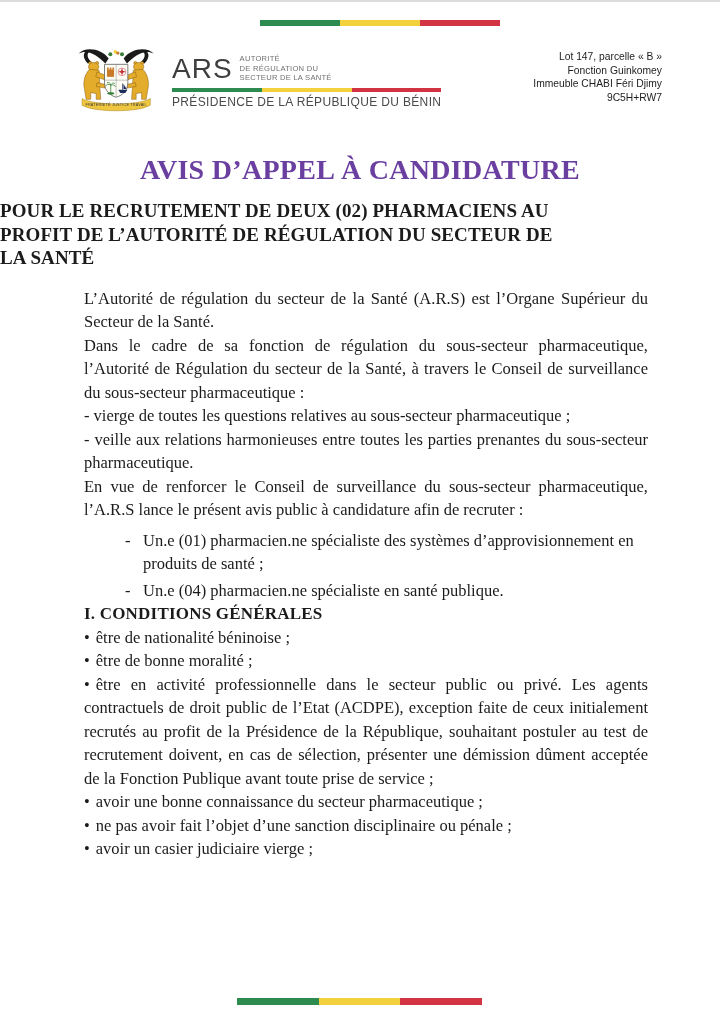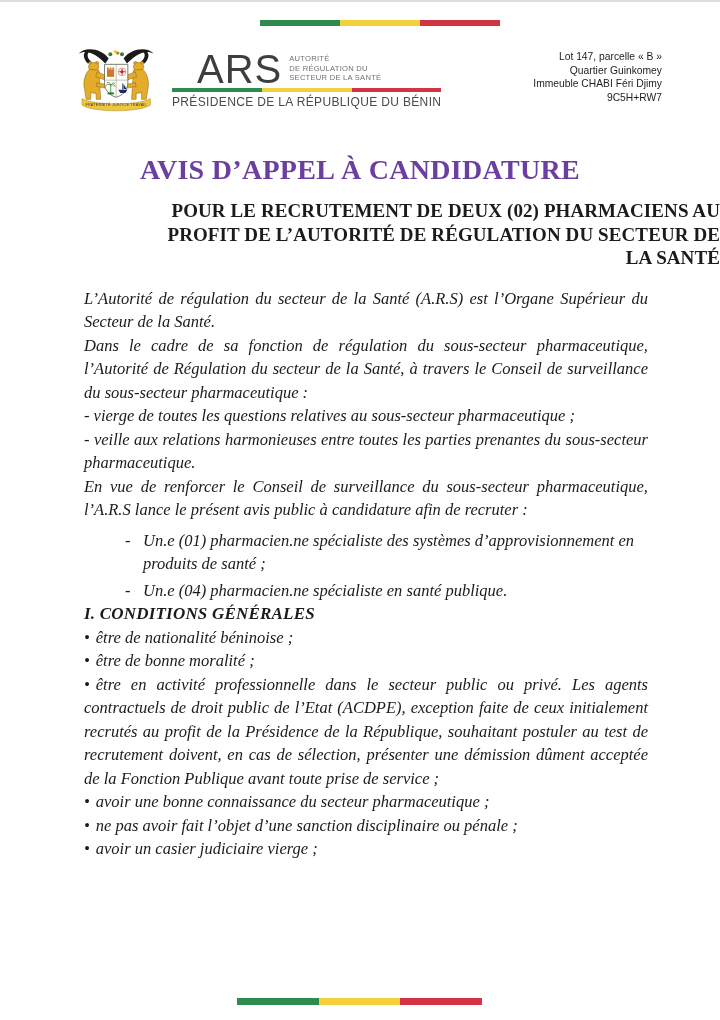--- a/index.html
+++ b/index.html
@@ -15,33 +15,33 @@
   .seg-green{background:#2E8B4F;}
   .seg-yellow{background:#F2D13D;}
   .seg-red{background:#D23444;}
   .stripe-top{width:240px;margin:18px 0 0 260px;}
   .stripe-bottom{position:absolute;left:237px;bottom:15px;width:245px;height:7px;}
   
   .header{display:flex;align-items:flex-start;margin-top:16px;padding:0 58px 0 72px;height:84px;}
   .coa{width:90px;height:78px;flex:0 0 auto;}
   .ars{margin-left:10px;margin-top:11px;flex:0 0 auto;}
   .ars-row{display:flex;align-items:flex-end;}
-  .ars-acronym{font-family:"Liberation Sans",sans-serif;font-size:40px;line-height:32px;color:#3e3e3e;letter-spacing:1px;font-weight:400;margin-left:25px;}
+  .ars-acronym{font-family:"Liberation Sans",sans-serif;font-size:28px;line-height:32px;color:#3e3e3e;letter-spacing:1px;font-weight:400;}
   .ars-sub{font-family:"Liberation Sans",sans-serif;font-size:7.6px;line-height:9.6px;color:#707070;letter-spacing:.25px;margin-left:7px;padding-bottom:2px;white-space:nowrap;}
   .ars-divider{display:flex;height:3.5px;margin-top:3px;}
   .ars-footer{font-family:"Liberation Sans",sans-serif;font-size:12px;color:#4a4a4a;letter-spacing:.35px;margin-top:3.5px;white-space:nowrap;}
   .spacer{flex:1;}
   .address{width:170px;flex:0 0 auto;margin-top:8px;text-align:right;
     font-family:"Liberation Sans",sans-serif;font-size:10.3px;line-height:13.5px;color:#1d1d1d;}
   
   .doc-title{text-align:center;color:#6B3FA0;font-size:28px;font-weight:bold;margin:28px 0 0;letter-spacing:.3px;}
-  .doc-subtitle{text-align:right;font-size:19px;font-weight:bold;line-height:23.5px;margin:13px auto 0;letter-spacing:.1px;}
+  .doc-subtitle{text-align:left;font-size:19px;font-weight:bold;line-height:23.5px;margin:13px auto 0;letter-spacing:.1px;}
   .doc-subtitle div{white-space:nowrap;}
   
-  .doc-body{margin:17px 72px 16px 84px;font-size:16.5px;line-height:23.5px;text-align:justify;font-style:italic;}
+  .doc-body{margin:17px 72px 16px 84px;font-size:16.5px;line-height:23.5px;text-align:justify;}
   .doc-body p{margin:0;}
   .mt-xs{margin-top:3px;}
   .mt-sm{margin-top:7px;}
   .mt-md{margin-top:14px;}
   .section-heading{font-size:17px;font-weight:bold;letter-spacing:.2px;margin-top:18px;text-align:left;}
   .recruit-list{margin-top:7px;}
   .recruit-item{position:relative;padding-left:59px;text-align:left;}
   .recruit-item .marker{position:absolute;left:41px;top:0;}
   .bullet-item{margin-top:9px;}
   .bullet-item .marker{margin-right:6px;}
@@ -130,21 +130,21 @@
         <span class="seg seg-yellow"></span>
         <span class="seg seg-red"></span>
       </div>
       <div class="ars-footer">PRÉSIDENCE DE LA RÉPUBLIQUE DU BÉNIN</div>
     </div>
 
     <div class="spacer"></div>
 
     <div class="address">
       <div>Lot 147, parcelle « B »</div>
-      <div>Quartier Guinkomey</div>
+      <div>Fonction Guinkomey</div>
       <div>Immeuble CHABI Féri Djimy</div>
       <div>9C5H+RW7</div>
     </div>
   </div>
 
   <div class="doc-title">AVIS D’APPEL À CANDIDATURE</div>
 
   <div class="doc-subtitle">
     <div>POUR LE RECRUTEMENT DE DEUX (02) PHARMACIENS AU</div>
     <div>PROFIT DE L’AUTORITÉ DE RÉGULATION DU SECTEUR DE</div>

